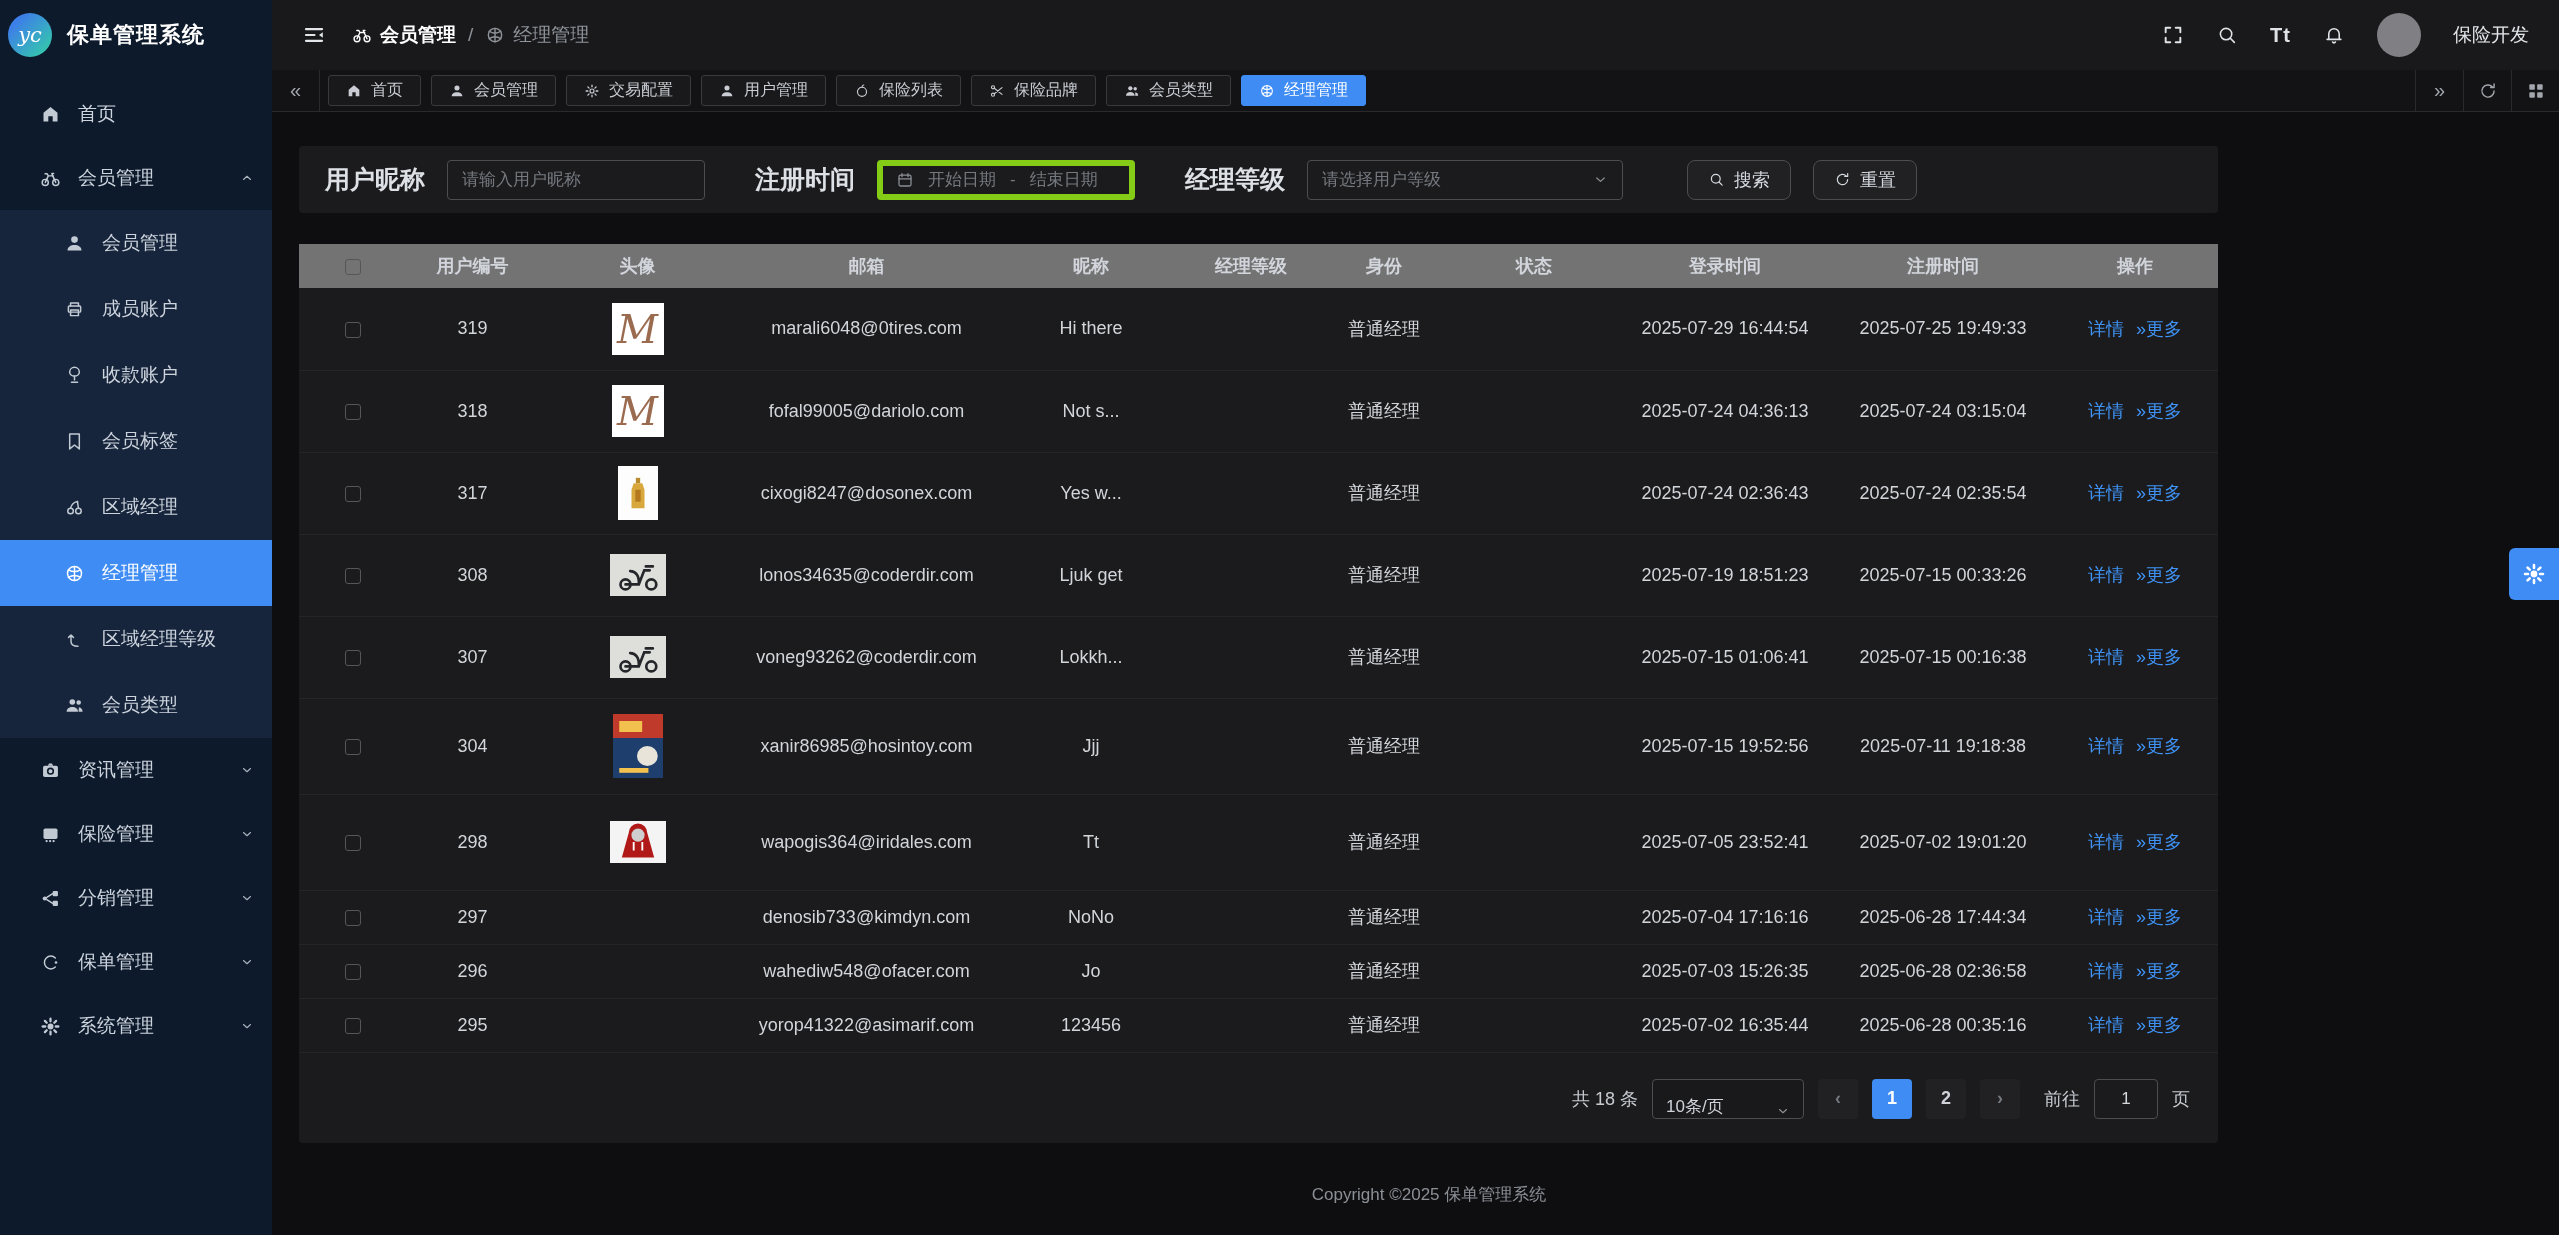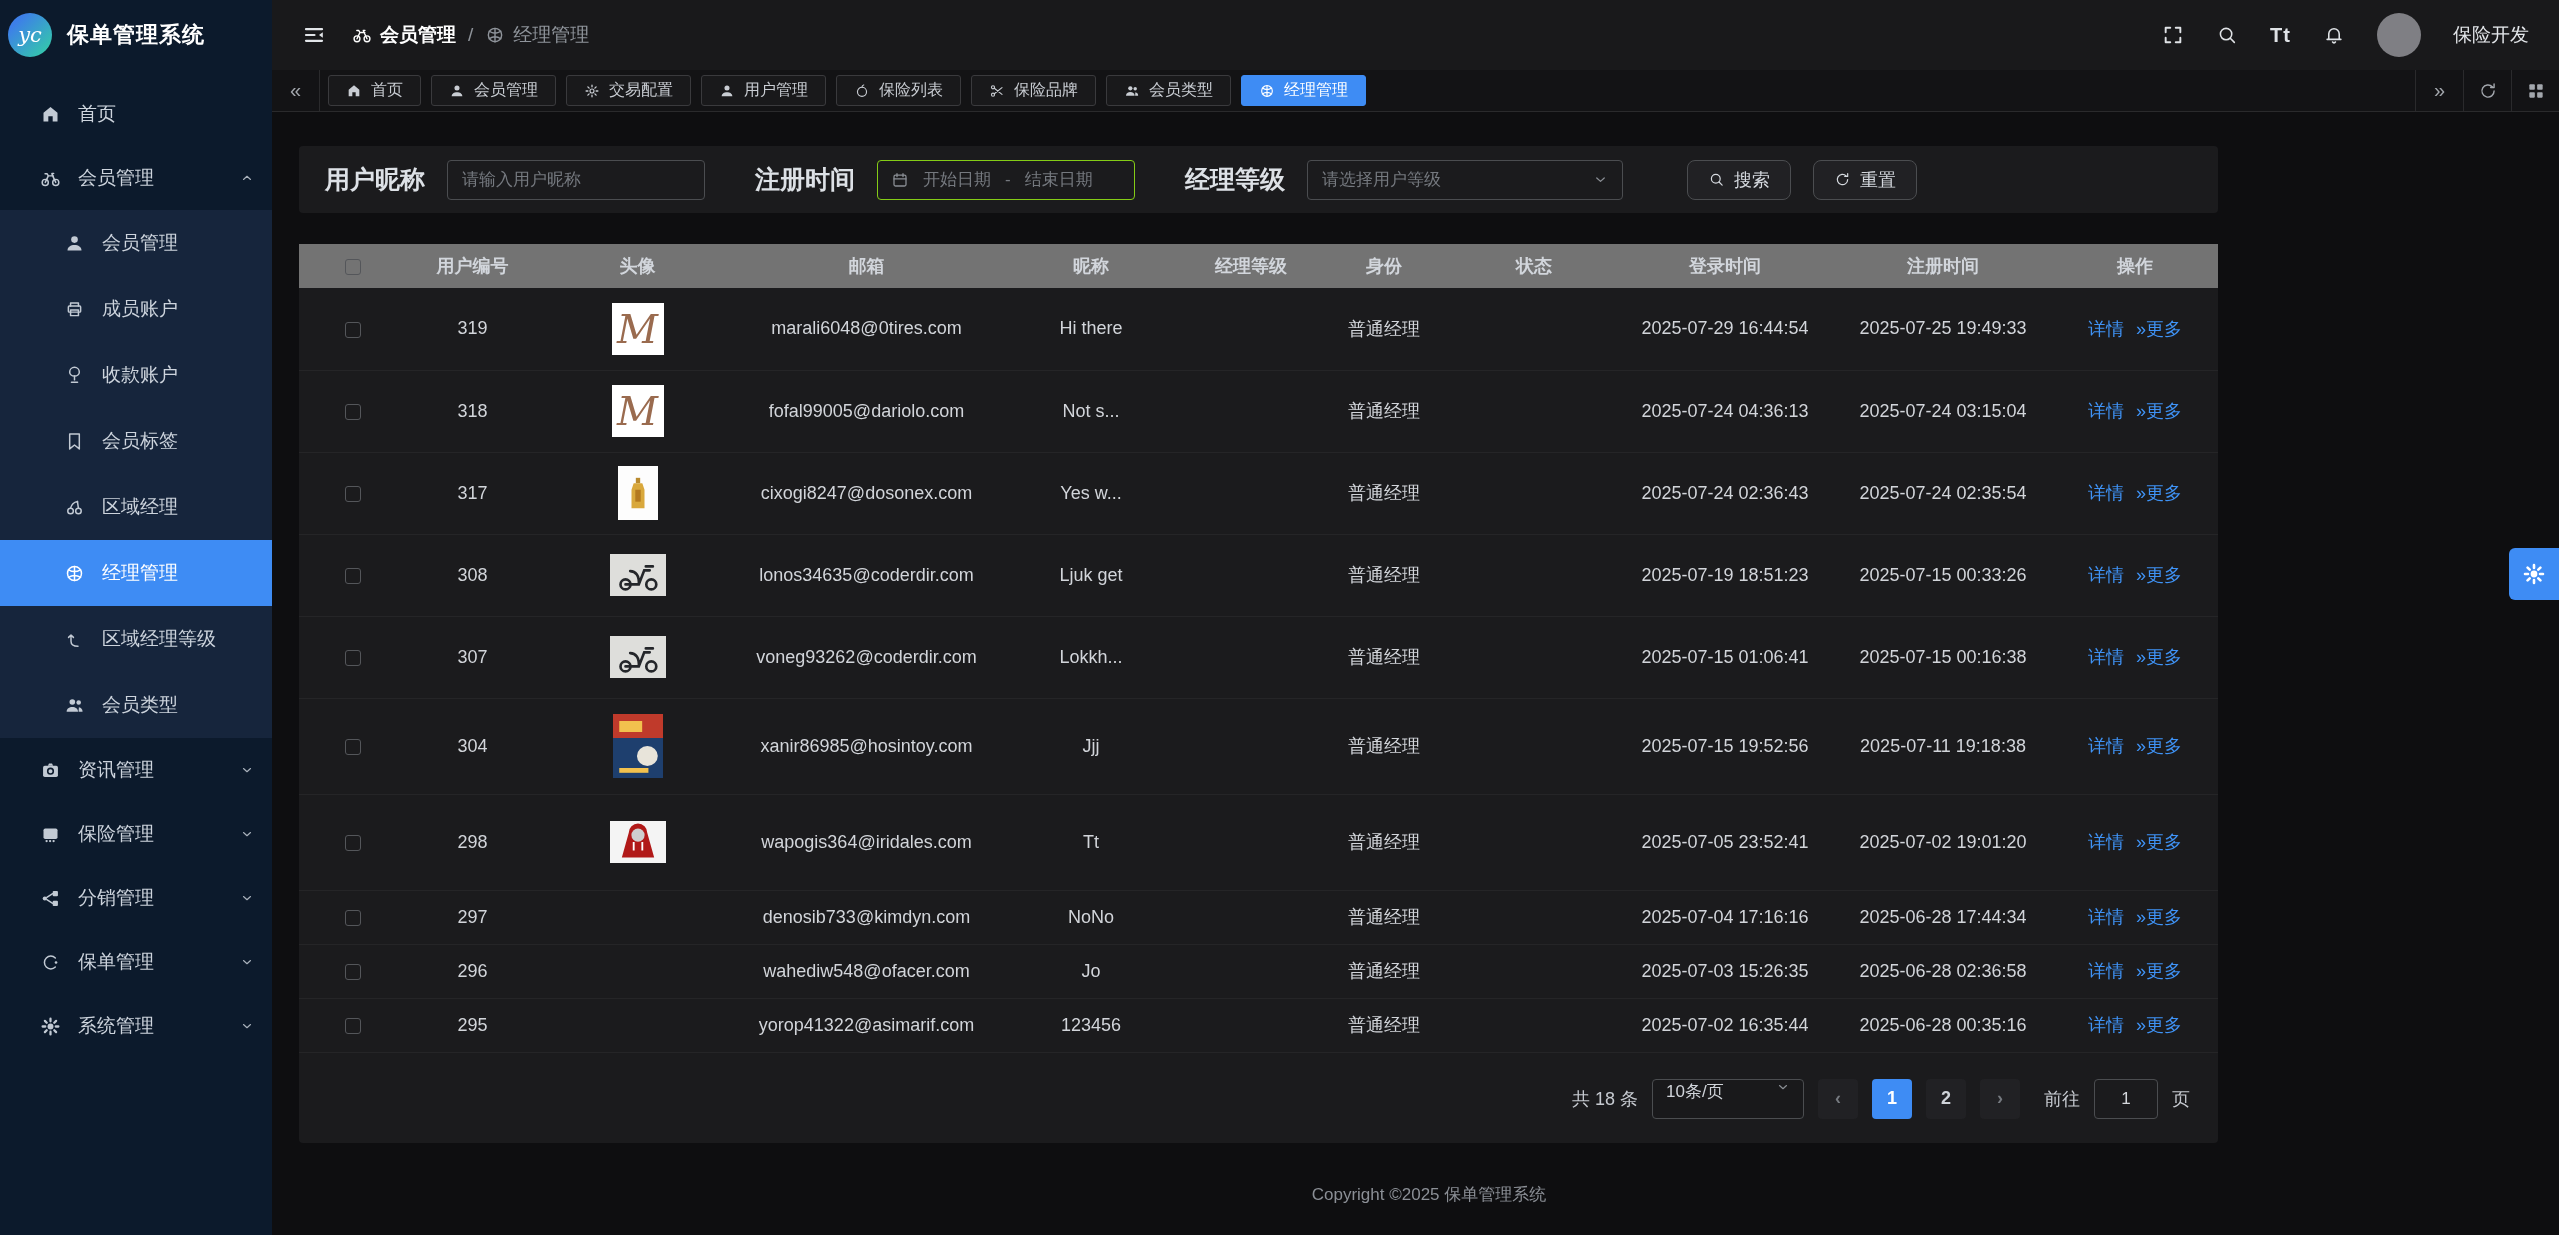--- a/index.html
+++ b/index.html
@@ -53,21 +53,21 @@
   .tab.active { background:#3e8cf4; border-color:#3e8cf4; color:#fff; }
 
   
   .content { flex:1; padding:34px 0 0 27px; }
   .card { width:1919px; background:#1b1b1d; border-radius:4px; }
   .filter-card { height:67px; display:flex; align-items:center; padding:0 26px; gap:22px; }
   .f-label { color:#dde1e6; font-size:25px; font-weight:bold; white-space:nowrap; }
   .f-input { width:258px; height:40px; border:1px solid #4b4d50; border-radius:4px; background:transparent;
     color:#fef9c3; padding:0 14px; font-size:17px; outline:none; font-family:inherit; }
   .f-input::placeholder { color:#75797f; }
-  .daterange { width:258px; height:40px; border:1px solid #84cc16; border-radius:4px; display:flex;
+  .daterange { width:258px; height:40px; border:6px solid #84cc16; border-radius:4px; display:flex;
     align-items:center; padding:0 13px; gap:14px; color:#75797f; font-size:17px; cursor:pointer; }
   .daterange .ic { font-size:18px; color:#8b8f95; }
   .f-select { width:316px; height:40px; border:1px solid #4b4d50; border-radius:4px; display:flex;
     align-items:center; justify-content:space-between; padding:0 14px; color:#75797f; font-size:17px; cursor:pointer; }
   .f-select .ic { font-size:15px; color:#8b8f95; }
   .btn { height:40px; border:1px solid #4b4d50; border-radius:8px; background:#212124; color:#d6dae0;
     display:flex; align-items:center; gap:9px; padding:0 20px; font-size:18px; cursor:pointer; white-space:nowrap; }
   .btn .ic { font-size:17px; }
   .gap28 { width:6px; } .gap40 { width:20px; }
 
@@ -88,21 +88,21 @@
   .av-bottle { width:40px; height:54px; background:#fdfdfd; }
   .av-scooter { width:56px; height:42px; background:#dededb; }
   .av-poster { width:50px; height:64px; }
   .av-hoodie { width:56px; height:42px; background:#f4f4f4; }
   .ops { display:inline-flex; align-items:center; gap:12px; }
   .link { color:#3f93f6; cursor:pointer; text-decoration:none; font-size:18px; white-space:nowrap; }
 
   
   .pagination { display:flex; align-items:center; justify-content:flex-end; gap:14px;
     padding:26px 28px 10px 0; color:#c6cad0; font-size:18px; }
-  .psel { width:152px; height:40px; border:1px solid #4b4d50; border-radius:4px; display:flex; align-items:flex-start;
+  .psel { width:152px; height:40px; border:1px solid #4b4d50; border-radius:4px; display:flex; align-items:flex-end;
     justify-content:space-between; padding:0 13px; background:#19191b; cursor:pointer; color:#cfd3d9; font-size:17px; }
   .psel .ic { font-size:14px; color:#8b8f95; }
   .pbtn { min-width:40px; height:40px; border-radius:4px; background:#212124; display:flex; align-items:center;
     justify-content:center; font-size:18px; color:#cfd3d9; cursor:pointer; font-weight:bold; }
   .pbtn.nav { color:#75797f; }
   .pbtn.active { background:#3e8cf4; color:#fff; }
   .goto-input { width:64px; height:40px; border:1px solid #4b4d50; border-radius:4px; background:transparent;
     color:#d5d8dd; text-align:center; font-size:17px; outline:none; font-family:inherit; }
 
   .footer { width:2260px; text-align:center; color:#8b8f96; font-size:17px; margin-top:40px; }

